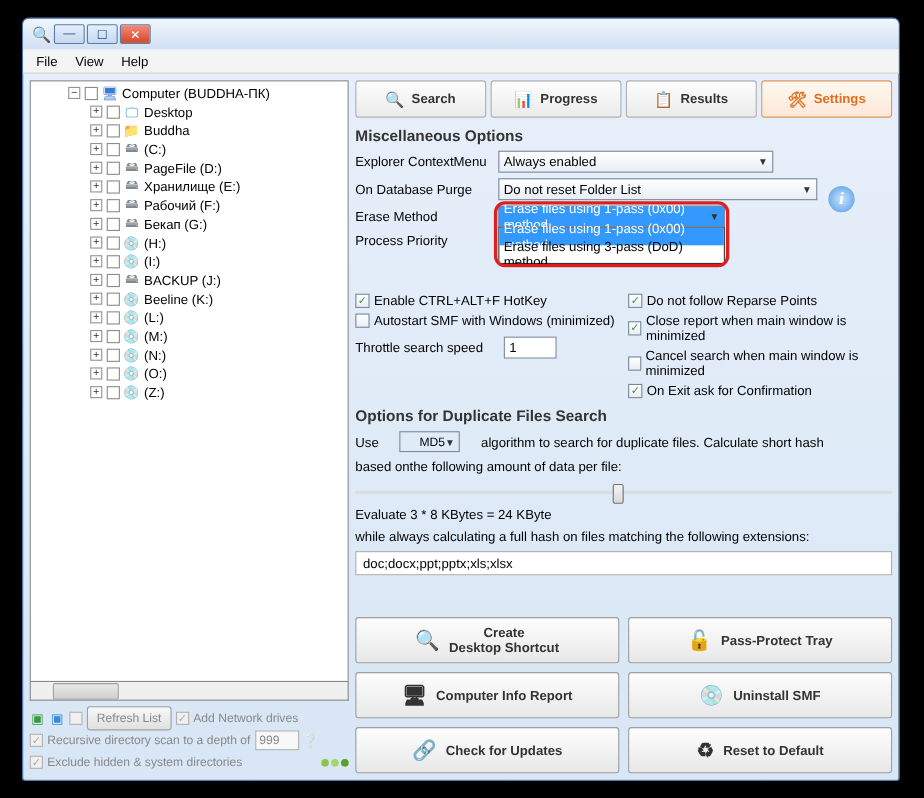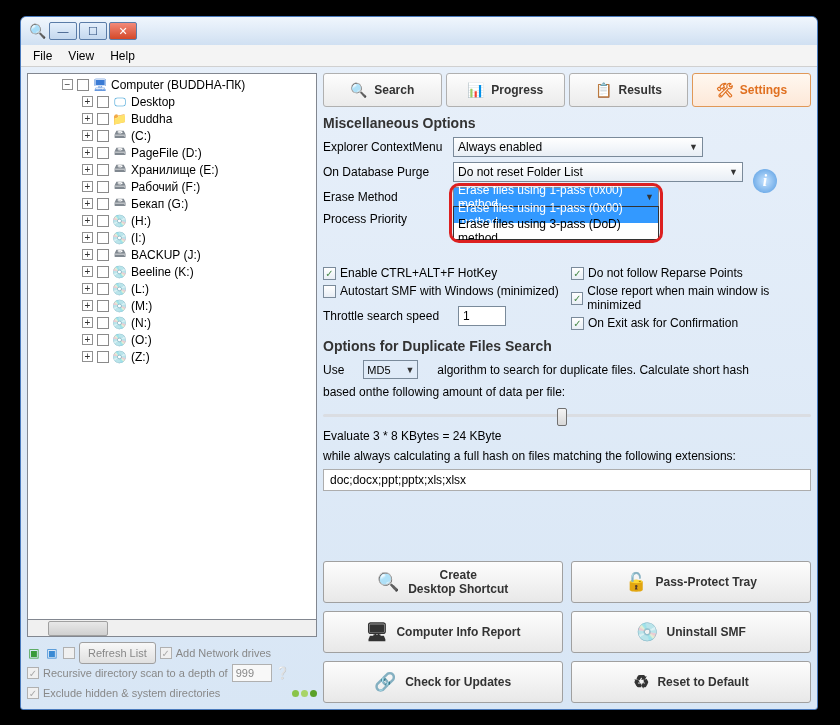--- a/index.html
+++ b/index.html
@@ -61,21 +61,21 @@
 .num-inp { width: 48px; height: 20px; border: 1px solid #7a8a9a; padding: 0 4px; font-size: 12px; }
 .dup-box { font-size: 12px; }
 .dup-row { margin-bottom: 6px; }
 .slider { width: 100%; height: 20px; position: relative; margin: 4px 0; }
 .slider-track { position: absolute; left: 0; right: 0; top: 9px; height: 3px; background: #dadde2; border-radius: 2px; }
 .slider-thumb { position: absolute; left: 48%; top: 3px; width: 10px; height: 18px; background: linear-gradient(#f4f4f4,#d8d8d8); border: 1px solid #707070; border-radius: 2px; }
 .ext-inp { width: 100%; height: 22px; border: 1px solid #adadad; padding: 0 6px; font-size: 12px; }
 .btn-grid { display: grid; grid-template-columns: 1fr 1fr; gap: 8px; margin-top: auto; }
 .big-btn { height: 42px; background: linear-gradient(#fdfdfd,#e8e8e8); border: 1px solid #a0a0a0; border-radius: 3px; display: flex; align-items: center; justify-content: center; gap: 8px; font-size: 12px; font-weight: bold; color: #333; cursor: pointer; }
 .big-btn .ico { font-size: 18px; }
-.mini-combo { width: 55px; height: 19px; font-size: 11px; border: 1px solid #7a8a9a; padding: 0 3px; display: inline-flex; align-items: center; justify-content: space-between; }
+.mini-combo { width: 55px; height: 19px; font-size: 11px; border: 1px solid #7a8a9a; padding: 0 17px; display: inline-flex; align-items: center; justify-content: space-between; }
 </style>
 </head>
 <body>
 
 <div class="window">
   <div class="titlebar">
     <span class="app-icon">🔍</span>
     <div class="win-btns">
       <div class="win-btn win-min">—</div>
       <div class="win-btn win-max">☐</div>
@@ -310,20 +310,24 @@
           <div class="chk-col">
             <div class="chk-row">
                 <span class="chk3">✓</span>
                 <span>Do not follow Reparse Points</span>
               </div>
             <div class="chk-row">
                 <span class="chk3">✓</span>
                 <span>Close report when main window is minimized</span>
               </div>
             <div class="chk-row">
+                <span class="chk3"></span>
+                <span>Cancel search when main window is minimized</span>
+              </div>
+            <div class="chk-row">
                 <span class="chk3">✓</span>
                 <span>On Exit ask for Confirmation</span>
               </div>
           </div>
         </div>
       </div>
 
       <div class="section dup-box">
         <div class="sect-title">Options for Duplicate Files Search</div>
         <div class="dup-row inline-row">

